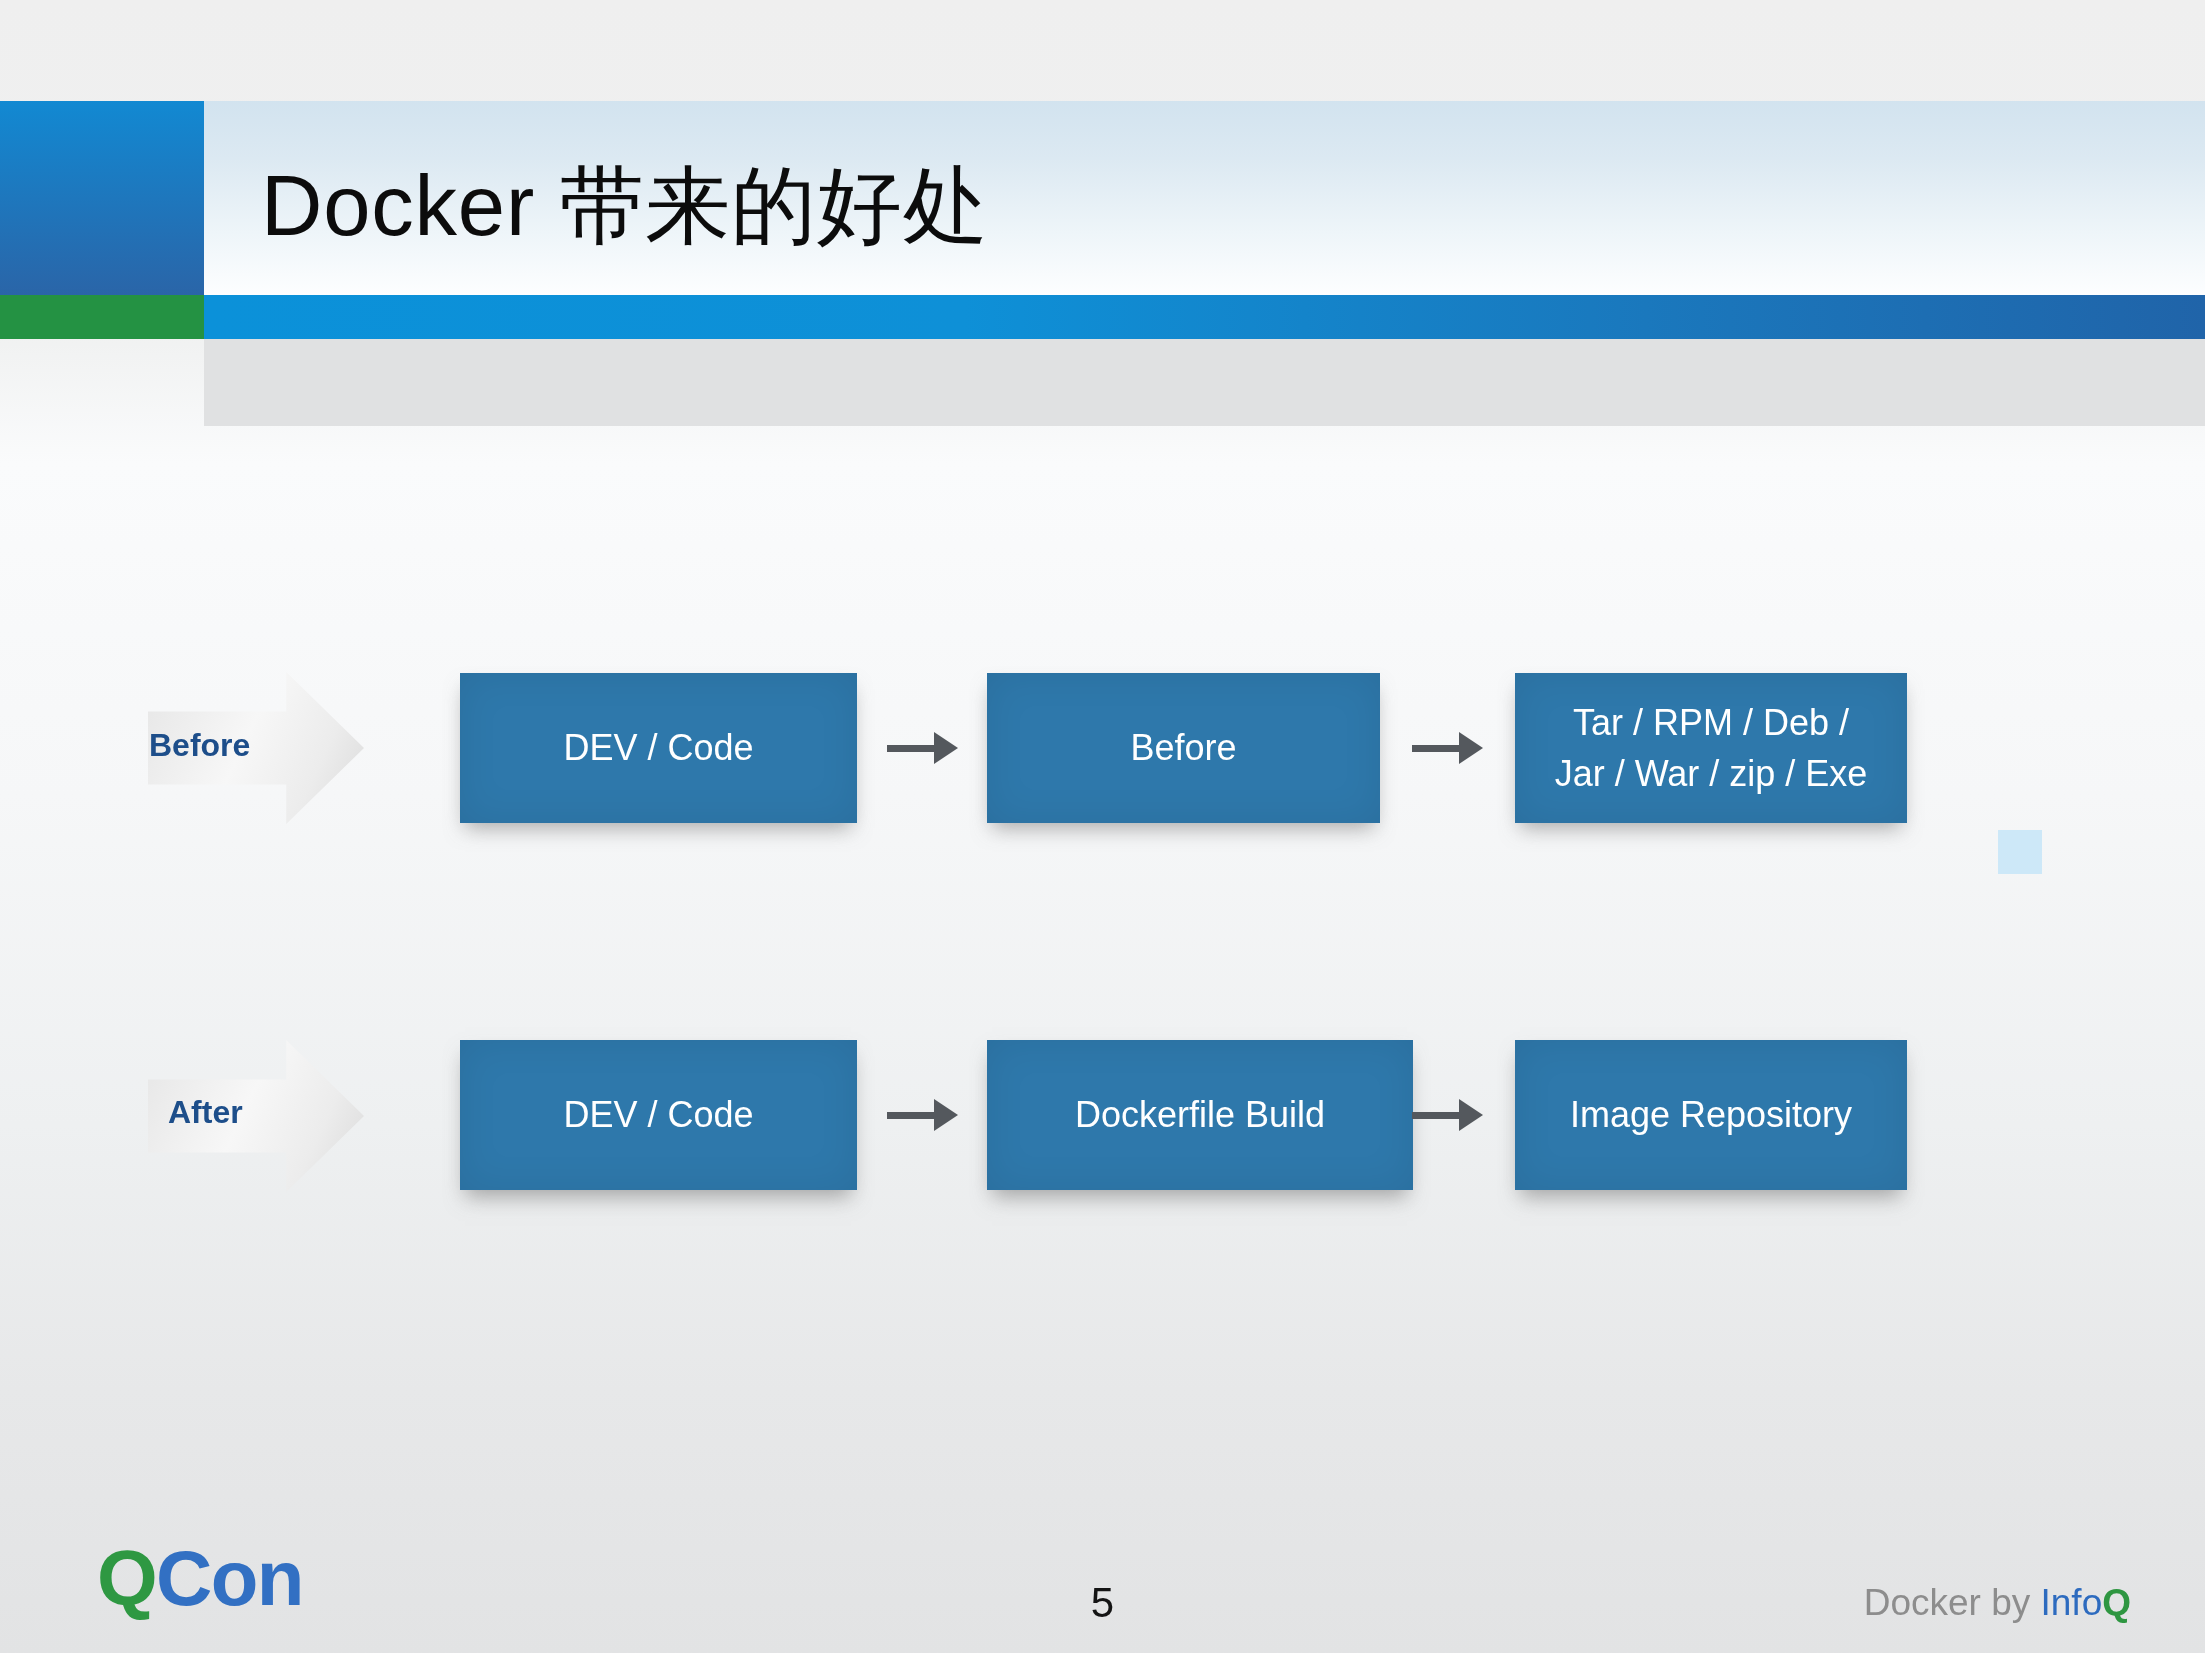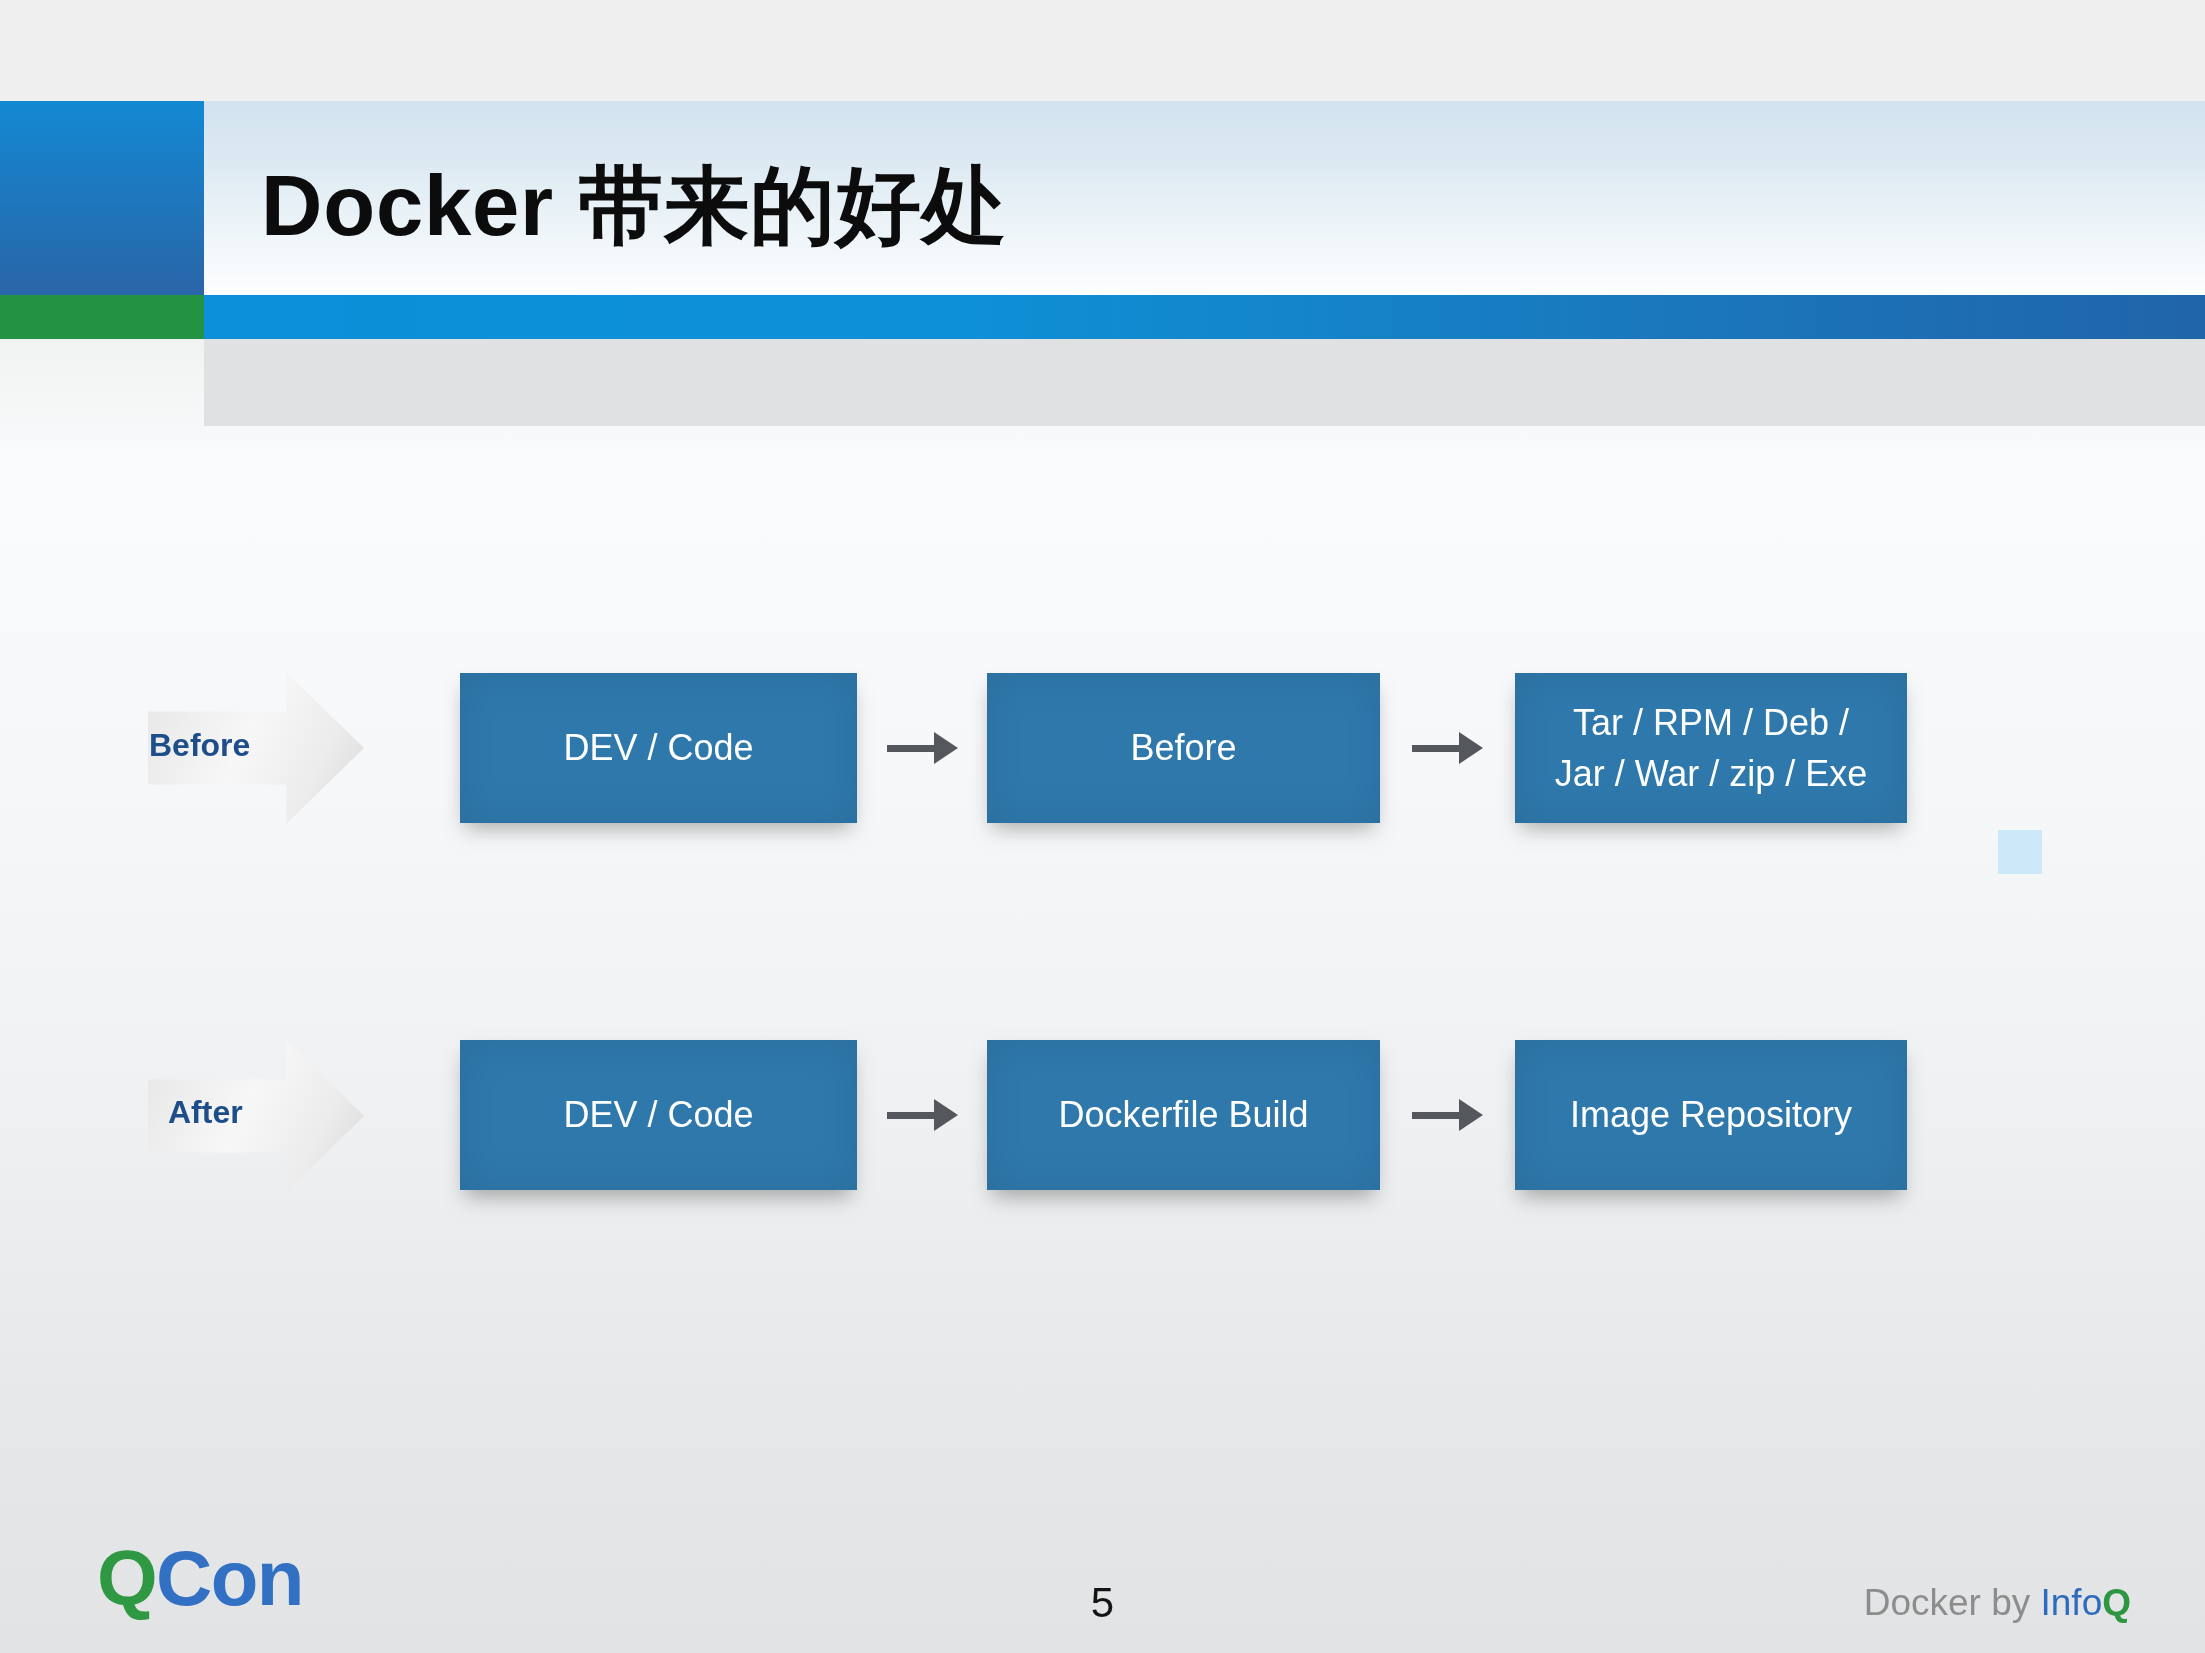--- a/index.html
+++ b/index.html
@@ -13,21 +13,21 @@
     position:absolute;left:0;top:101px;width:204px;height:194px;
     background:linear-gradient(180deg,#1289d2 0%,#2a65a8 100%);
   }
   .title-band{
     position:absolute;left:204px;top:101px;width:2002px;height:194px;
     background:linear-gradient(180deg,#d2e3ef 0%,#dce9f2 30%,#eef5f9 68%,#fdfeff 100%);
   }
   .slide-title{
     position:absolute;left:57px;top:0;height:100%;
     display:flex;align-items:center;padding-top:17px;box-sizing:border-box;
-    font-size:85px;font-weight:bold;color:#0c0c0c;letter-spacing:0.8px;white-space:nowrap;
+    font-size:85px;font-weight:normal;color:#0c0c0c;letter-spacing:0.8px;white-space:nowrap;
   }
   .green-square{position:absolute;left:0;top:295px;width:204px;height:44px;background:#249243;}
   .blue-stripe{
     position:absolute;left:204px;top:295px;width:2002px;height:44px;
     background:linear-gradient(90deg,#0b91d9 0%,#0e90d7 38%,#1a78bd 72%,#2064a9 100%);
   }
   .gray-band{position:absolute;left:204px;top:339px;width:2002px;height:87px;background:#e0e1e2;}
   
   .flow-arrow{
     position:absolute;left:148px;width:216px;height:152px;
@@ -109,21 +109,21 @@
   <div class="row-label" style="left:168px;top:1094px;">After</div>
 
   <div class="flow-box" style="left:460px;top:1040px;">
     <span>DEV / Code</span>
     <span></span>
   </div>
   <div class="connector" style="left:887px;top:1099px;">
     <span class="shaft"></span>
     <span class="head"></span>
   </div>
-  <div class="flow-box" style="left:987px;top:1040px;width:393px;">
+  <div class="flow-box" style="left:987px;top:1040px;width:426px;">
     <span>Dockerfile Build</span>
     <span></span>
   </div>
   <div class="connector" style="left:1412px;top:1099px;">
     <span class="shaft"></span>
     <span class="head"></span>
   </div>
   <div class="flow-box" style="left:1515px;top:1040px;width:392px;align-items:center;">
     <span>Image Repository</span>
     <span></span>

